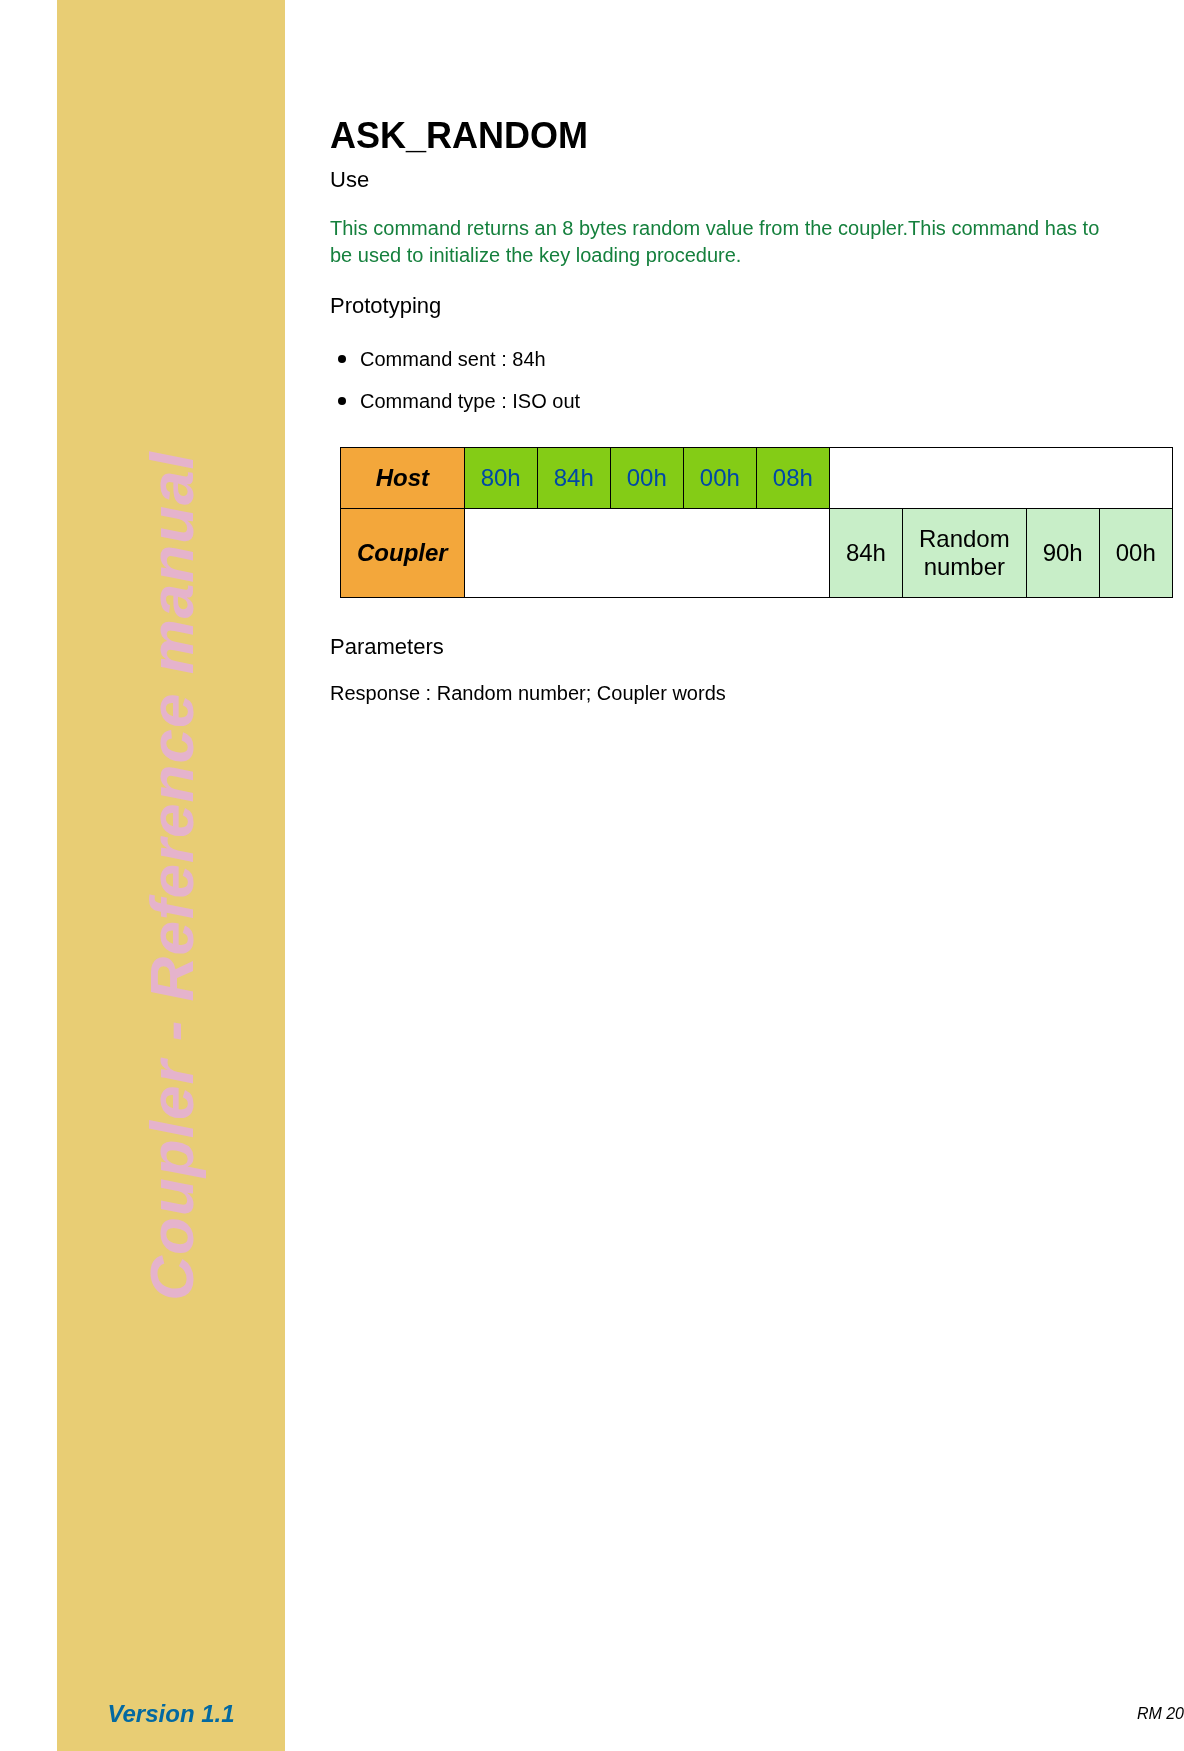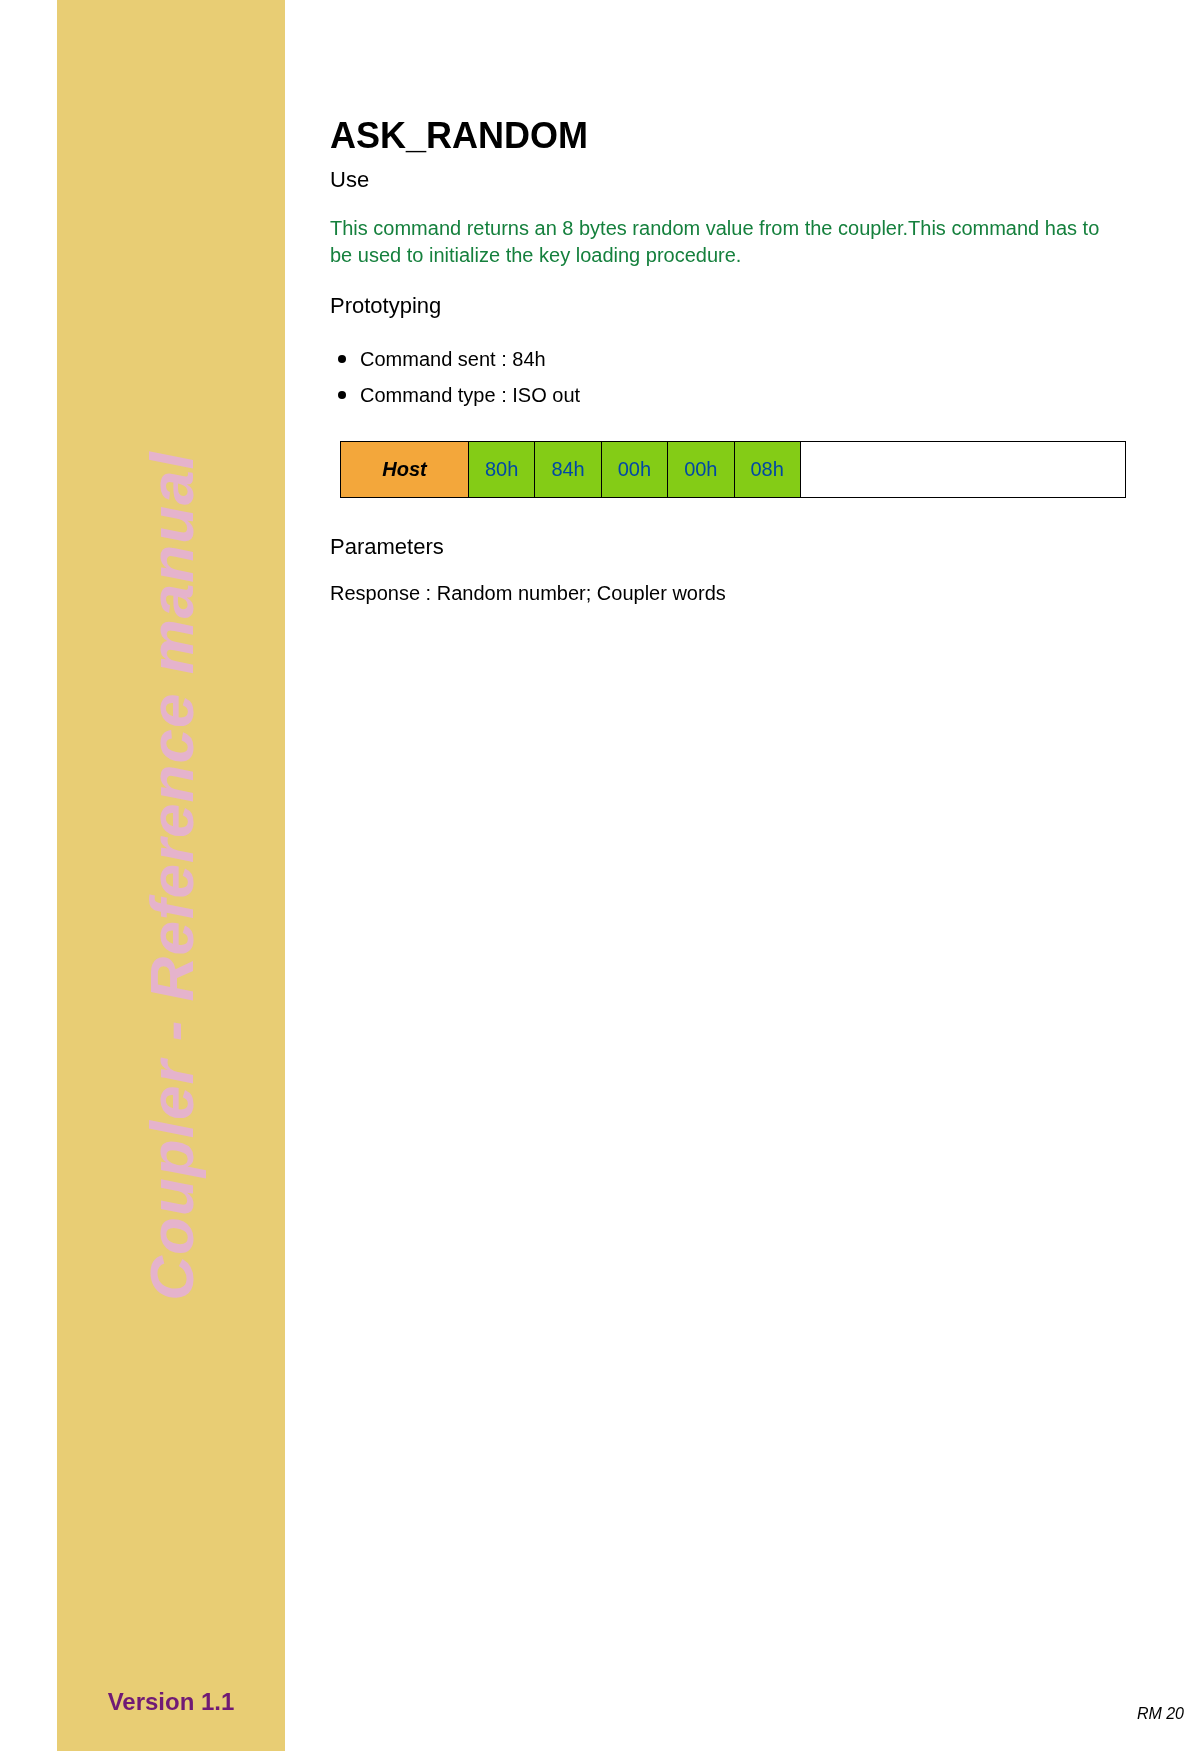--- a/index.html
+++ b/index.html
@@ -28,25 +28,26 @@
     transform-origin: center;
     white-space: nowrap;
     font-style: italic;
     font-weight: bold;
     font-size: 62px;
     color: #e5b3cc;
     letter-spacing: 1px;
   }
   .version-label {
     position: absolute;
-    bottom: 35px;
+    bottom: 23px;
     left: 0;
     width: 100%;
     text-align: center;
-    color: #701a75;
+    color: #0369a1;
+    font-style: italic;
     font-weight: bold;
     font-size: 24px;
   }
   .content {
     position: absolute;
     left: 330px;
     top: 115px;
     width: 796px;
   }
   h1.title {
@@ -72,41 +73,42 @@
   ul.bullets {
     list-style: none;
     padding-left: 30px;
     margin-bottom: 28px;
   }
   ul.bullets li {
     position: relative;
     font-size: 20px;
     line-height: 1.8;
     color: #000000;
+    margin-top: 6px;
   }
   ul.bullets li::before {
     content: "";
     position: absolute;
     left: -22px;
     top: 14px;
     width: 8px;
     height: 8px;
     border-radius: 50%;
     background: #000000;
   }
   .proto-table-wrap {
     margin-left: 10px;
     margin-bottom: 36px;
   }
   table.proto {
     border-collapse: collapse;
   }
   table.proto td, table.proto th {
     border: 1px solid #000000;
-    font-size: 20px;
+    font-size: 24px;
     text-align: center;
     vertical-align: middle;
     padding: 16px;
     height: 40px;
   }
   .row-label {
     background: #f3a73b;
     font-style: italic;
     font-weight: bold;
     width: 128px;
@@ -172,20 +174,28 @@
       <tbody>
           <tr>
         <td class="row-label">Host</td>
         <td class="host-cell">80h</td>
         <td class="host-cell">84h</td>
         <td class="host-cell">00h</td>
         <td class="host-cell">00h</td>
         <td class="host-cell">08h</td>
         <td class="blank-span" colspan="4" style="width:350px;"></td>
       </tr>
+      <tr>
+        <td class="row-label">Coupler</td>
+        <td class="blank-span" colspan="5"></td>
+        <td class="coupler-cell">84h</td>
+        <td class="coupler-random">Random number</td>
+        <td class="coupler-status">90h</td>
+        <td class="coupler-status">00h</td>
+      </tr>
     </tbody>
       </table>
   </div>
 
   <h2 class="section">Parameters</h2>
   <p class="resp-line">
     <span class="lbl">Response : </span><span>Random number; Coupler words</span>
   </p>
 
 </div>

